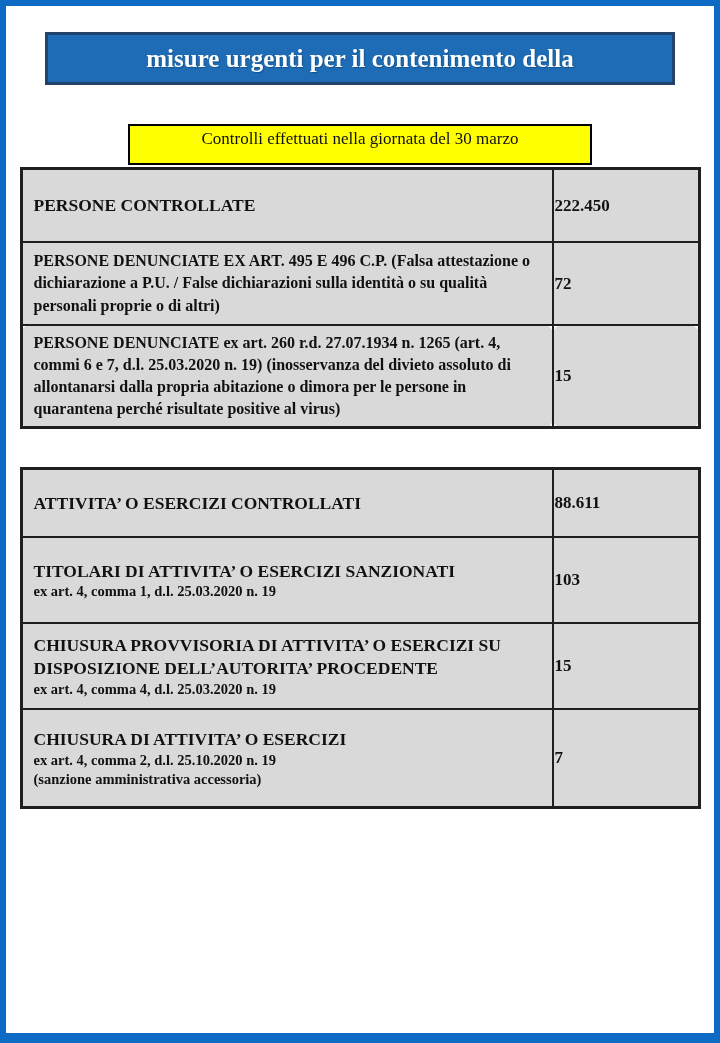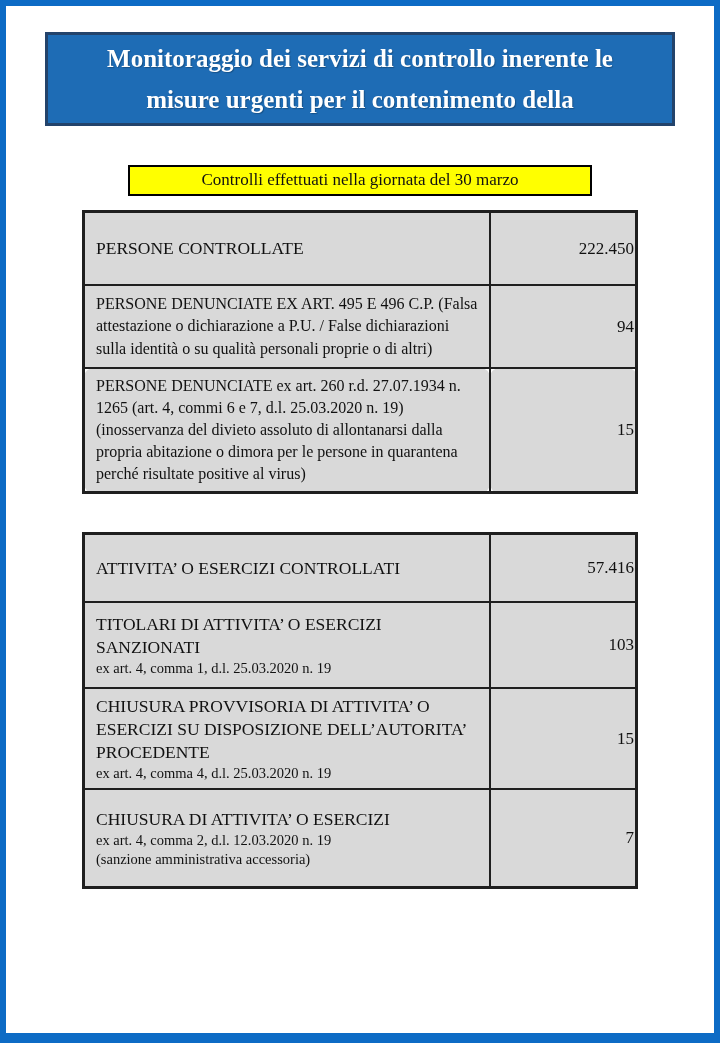--- a/index.html
+++ b/index.html
@@ -15,106 +15,105 @@
     text-align: center; padding: 3px 6px;
   }
   .title-line {
     color: #ffffff; font-weight: bold; font-size: 25px; line-height: 41px;
     text-shadow: 1px 1px 1px rgba(0,0,0,0.25);
     white-space: nowrap;
   }
   .banner {
     width: 464px; margin: 39px auto -2px; box-sizing: border-box;
     background: #ffff00; border: 2px solid #000;
-    text-align: center; font-size: 17px; padding: 3px 2px 4px;
+    text-align: center; font-size: 17px; padding: 3px 2px 14px;
     position: relative; z-index: 2;
   }
   table.data-table {
-    width: 556px; margin: 16px auto; border-collapse: collapse;
-    border: 3px solid #1f1f1f; position: relative; z-index: 1;
+    width: 681px; margin: 4px auto; border-collapse: collapse;
+    border: 3px solid #1f1f1f; position: relative; z-index: 1; font-weight: bold;
   }
   table.data-table td {
     background: #d9d9d9; border: 2px solid #1f1f1f; vertical-align: middle;
   }
   td.label-cell { padding: 6px 10px 6px 11px; }
-  td.value-cell { width: 142px; text-align: right; font-size: 17px; }
+  td.value-cell { width: 142px; text-align: left; font-size: 17px; }
   .main-label { font-size: 17.5px; line-height: 1.3; display: block; }
   .sub-label  { font-size: 14.5px; line-height: 1.3; display: block; }
   .para-label { font-size: 16px;  line-height: 1.38; display: block; }
   #table1 tr:nth-child(1) td { height: 59px; }
   #table1 tr:nth-child(2) td { height: 69px; }
   #table1 tr:nth-child(3) td { height: 88px; border-radius: 9px; }
   #table1 tr:nth-child(4) td { height: 106px; }
   #table2 { margin-top: 38px; padding-left: 20px; }
   #table2 tr:nth-child(1) td { height: 54px; }
   #table2 tr:nth-child(2) td { height: 72px; }
   #table2 tr:nth-child(3) td { height: 72px; }
   #table2 tr:nth-child(4) td { height: 84px; }
 </style>
 </head>
 <body>
 
 <div class="page">
 
   <div class="title-box">
-    <div class="title-line">Monitoraggio dei servizi di controllo inerente le</div>
     <div class="title-line">misure urgenti per il contenimento della</div>
   </div>
 
   <div class="banner">Controlli effettuati nella giornata del 30 marzo</div>
 
   <table class="data-table" id="table1">
     <tbody>
         <tr>
       <td class="label-cell">
         <span class="main-label">PERSONE CONTROLLATE</span>
       </td>
       <td class="value-cell">222.450</td>
     </tr>
     <tr>
       <td class="label-cell">
         <span class="para-label">PERSONE DENUNCIATE EX ART. 495 E 496 C.P. (Falsa attestazione o dichiarazione a P.U. / False dichiarazioni sulla identità o su qualità personali proprie o di altri)</span>
       </td>
-      <td class="value-cell">94</td>
+      <td class="value-cell">72</td>
     </tr>
     <tr>
       <td class="label-cell">
         <span class="para-label">PERSONE DENUNCIATE ex art. 260 r.d. 27.07.1934 n. 1265 (art. 4, commi 6 e 7, d.l. 25.03.2020 n. 19) (inosservanza del divieto assoluto di allontanarsi dalla propria abitazione o dimora per le persone in quarantena perché risultate positive al virus)</span>
       </td>
       <td class="value-cell">15</td>
     </tr>
   </tbody>
     </table>
 
   <table class="data-table" id="table2">
     <tbody>
         <tr>
       <td class="label-cell">
         <span class="main-label">ATTIVITA’ O ESERCIZI CONTROLLATI</span>
       </td>
-      <td class="value-cell">57.416</td>
+      <td class="value-cell">88.611</td>
     </tr>
     <tr>
       <td class="label-cell">
         <span class="main-label">TITOLARI DI ATTIVITA’ O ESERCIZI SANZIONATI</span>
         <span class="sub-label">ex art. 4, comma 1, d.l. 25.03.2020 n. 19</span>
       </td>
       <td class="value-cell">103</td>
     </tr>
     <tr>
       <td class="label-cell">
         <span class="main-label">CHIUSURA PROVVISORIA DI ATTIVITA’ O ESERCIZI SU DISPOSIZIONE DELL’AUTORITA’ PROCEDENTE</span>
         <span class="sub-label">ex art. 4, comma 4, d.l. 25.03.2020 n. 19</span>
       </td>
       <td class="value-cell">15</td>
     </tr>
     <tr>
       <td class="label-cell">
         <span class="main-label">CHIUSURA DI ATTIVITA’ O ESERCIZI</span>
-        <span class="sub-label">ex art. 4, comma 2,  d.l. 12.03.2020 n. 19</span>
+        <span class="sub-label">ex art. 4, comma 2,  d.l. 25.10.2020 n. 19</span>
         <span class="sub-label">(sanzione amministrativa accessoria)</span>
       </td>
       <td class="value-cell">7</td>
     </tr>
   </tbody>
     </table>
 
 </div>
 
 </body></html>

